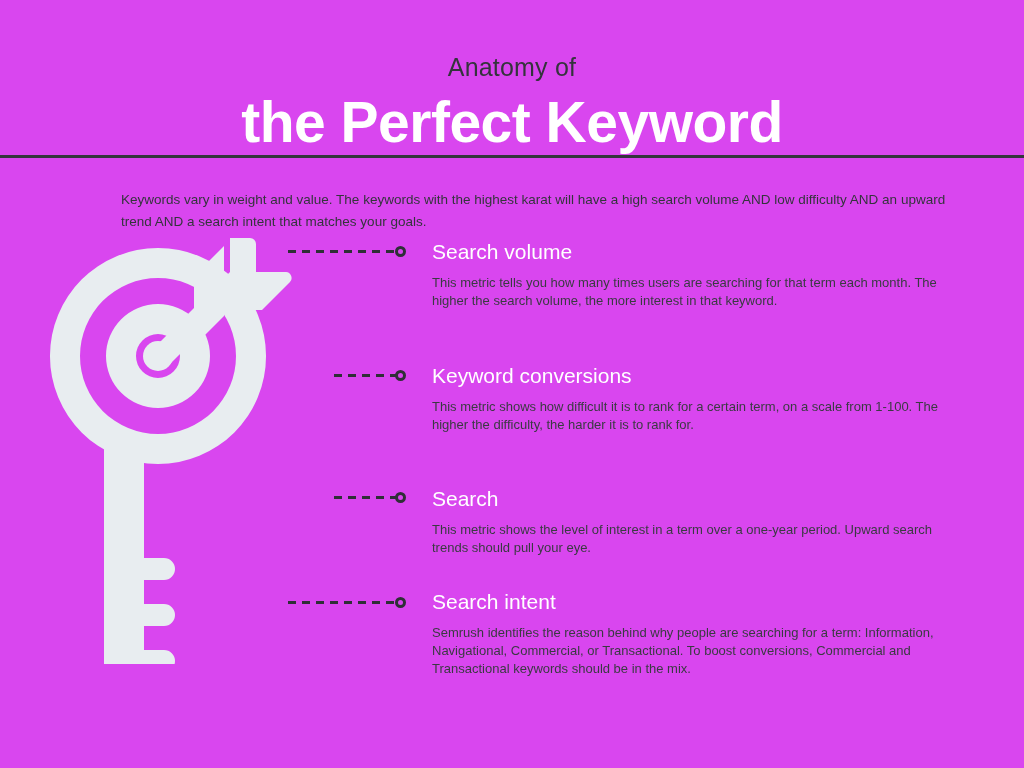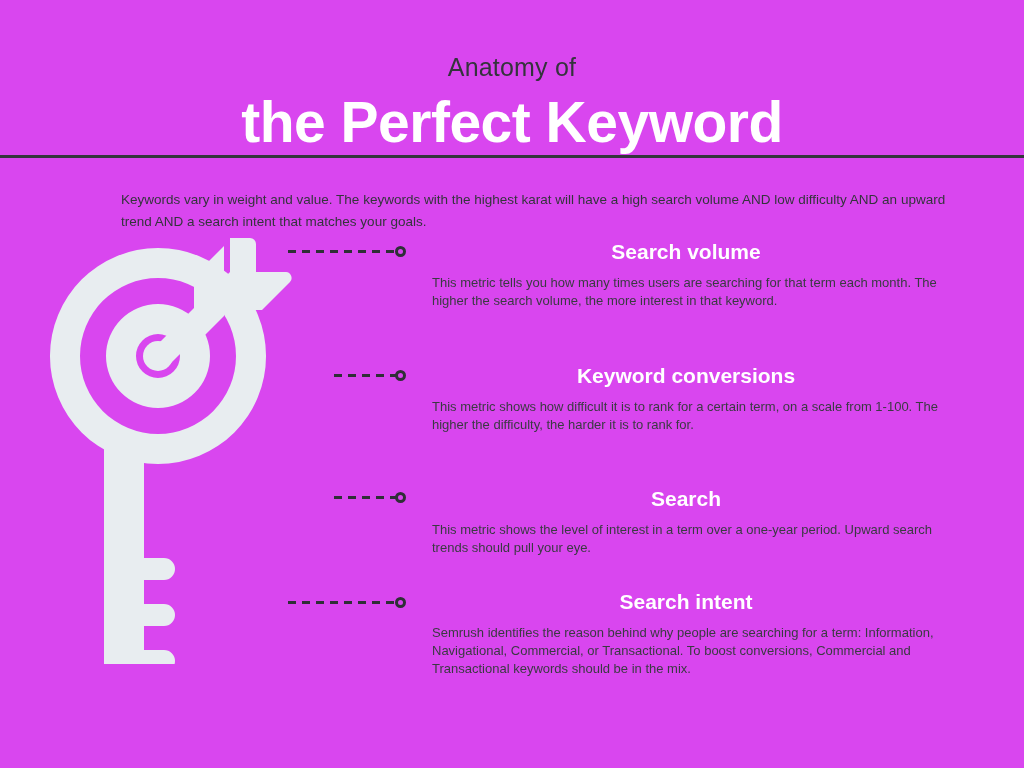--- a/index.html
+++ b/index.html
@@ -113,25 +113,24 @@
   }
 
   
   .block {
     position: absolute;
     left: 432px;
     width: 508px;
   }
   .block-heading {
     font-size: 21px;
-    font-weight: 700;
+    font-weight: 400;
     color: #ffffff;
     line-height: 28px;
     margin: 0 0 8px 0;
-    text-align: center;
   }
   .block-body {
     font-size: 13px;
     font-weight: 400;
     color: #3a3a42;
     line-height: 18px;
     margin: 0;
   }
 </style>
 </head>

